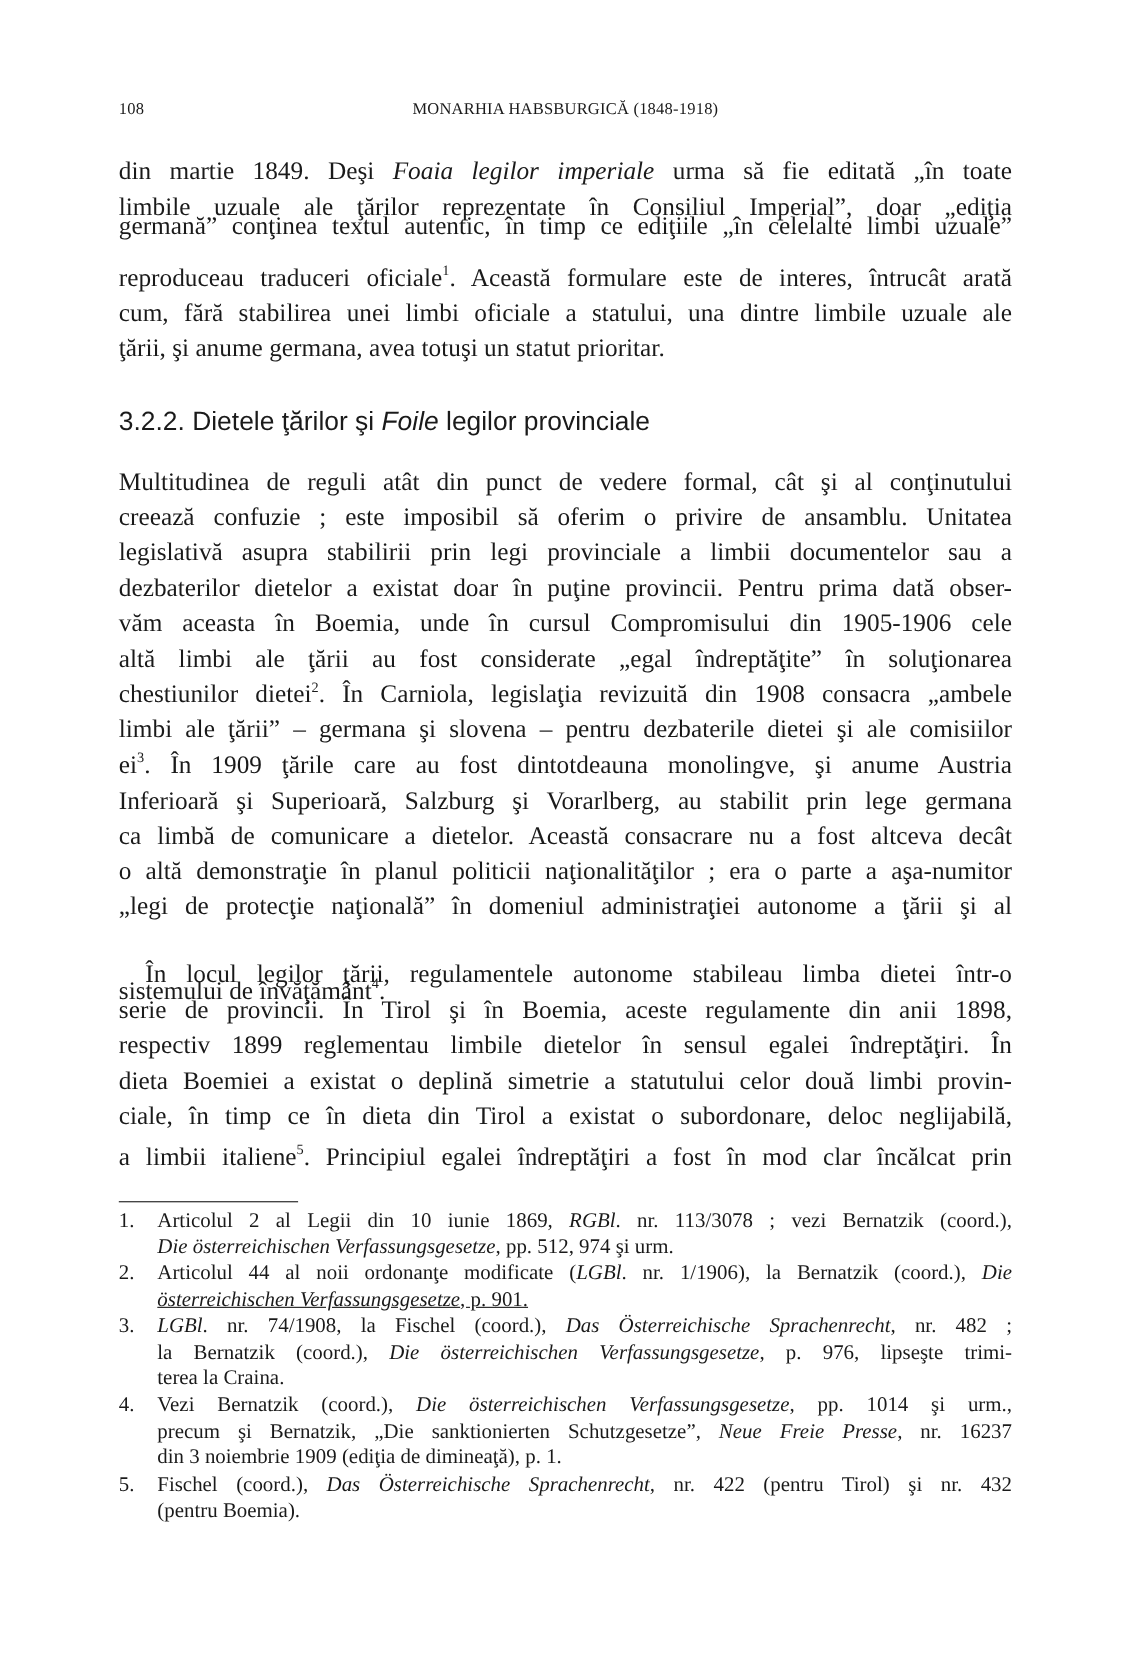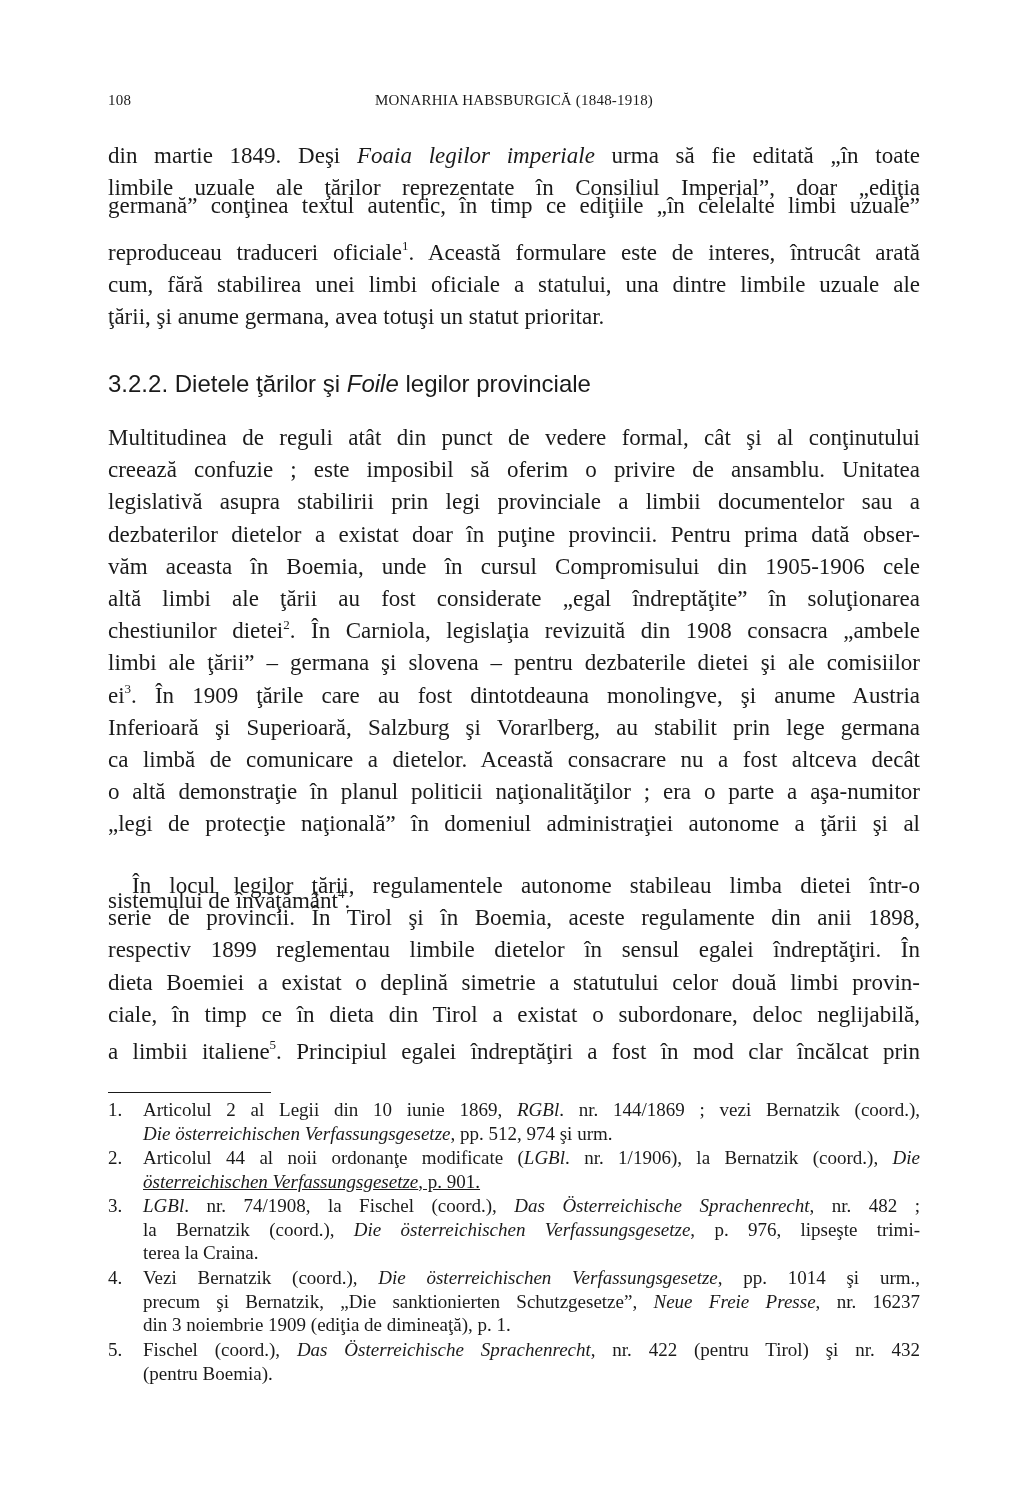--- a/index.html
+++ b/index.html
@@ -74,21 +74,21 @@
       <div class="line" style="top: 96.6px;"><span>dieta Boemiei a existat o deplină simetrie a statutului celor două limbi provin-</span></div>
       <div class="line" style="top: 128.8px;"><span>ciale, în timp ce în dieta din Tirol a existat o subordonare, deloc neglijabilă,</span></div>
       <div class="line" style="top: 146px; margin-top: 20px;"><span>a limbii italiene</span><sup>5</sup><span>. Principiul egalei îndreptăţiri a fost în mod clar încălcat prin</span></div>
     </div>
 
   <div class="rule"></div>
 
   <div id="footnotes">
       <div class="fn" style="top: 1098px;">
         <span class="num" style="top: 0px; line-height: 23.5px;">1.</span>
-        <div class="fline" style="top: 0px;"><span>Articolul 2 al Legii din 10 iunie 1869, </span><i>RGBl</i><span>. nr. 144/1869 ; vezi Bernatzik (coord.),</span></div>
+        <div class="fline" style="top: 0px;"><span>Articolul 2 al Legii din 10 iunie 1869, </span><i>RGBl</i><span>. nr. 113/3078 ; vezi Bernatzik (coord.),</span></div>
         <div class="fline last" style="top: 23.5px;"><i>Die österreichischen Verfassungsgesetze</i><span>, pp. 512, 974 şi urm.</span></div>
       </div>
       <div class="fn" style="top: 1146px;">
         <span class="num" style="top: 0px; line-height: 23.5px;">2.</span>
         <div class="fline" style="top: 0px;"><span>Articolul 44 al noii ordonanţe modificate (</span><i>LGBl</i><span>. nr. 1/1906), la Bernatzik (coord.), </span><i>Die</i></div>
         <div class="fline last" style="top: 23.5px; text-decoration: underline;"><i>österreichischen Verfassungsgesetze</i><span>, p. 901.</span></div>
       </div>
       <div class="fn" style="top: 1194px;">
         <span class="num" style="top: 0px; line-height: 23.5px;">3.</span>
         <div class="fline" style="top: 0px;"><i>LGBl</i><span>. nr. 74/1908, la Fischel (coord.), </span><i>Das Österreichische Sprachenrecht</i><span>, nr. 482 ;</span></div>

